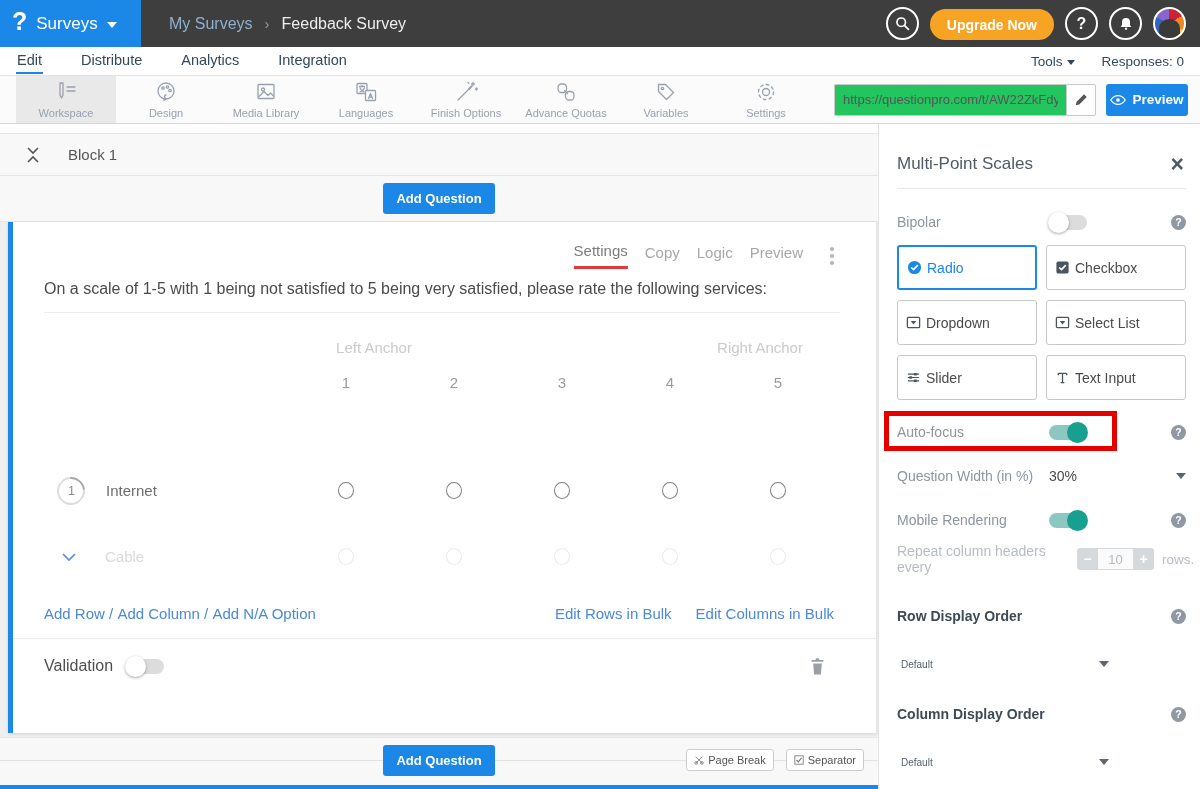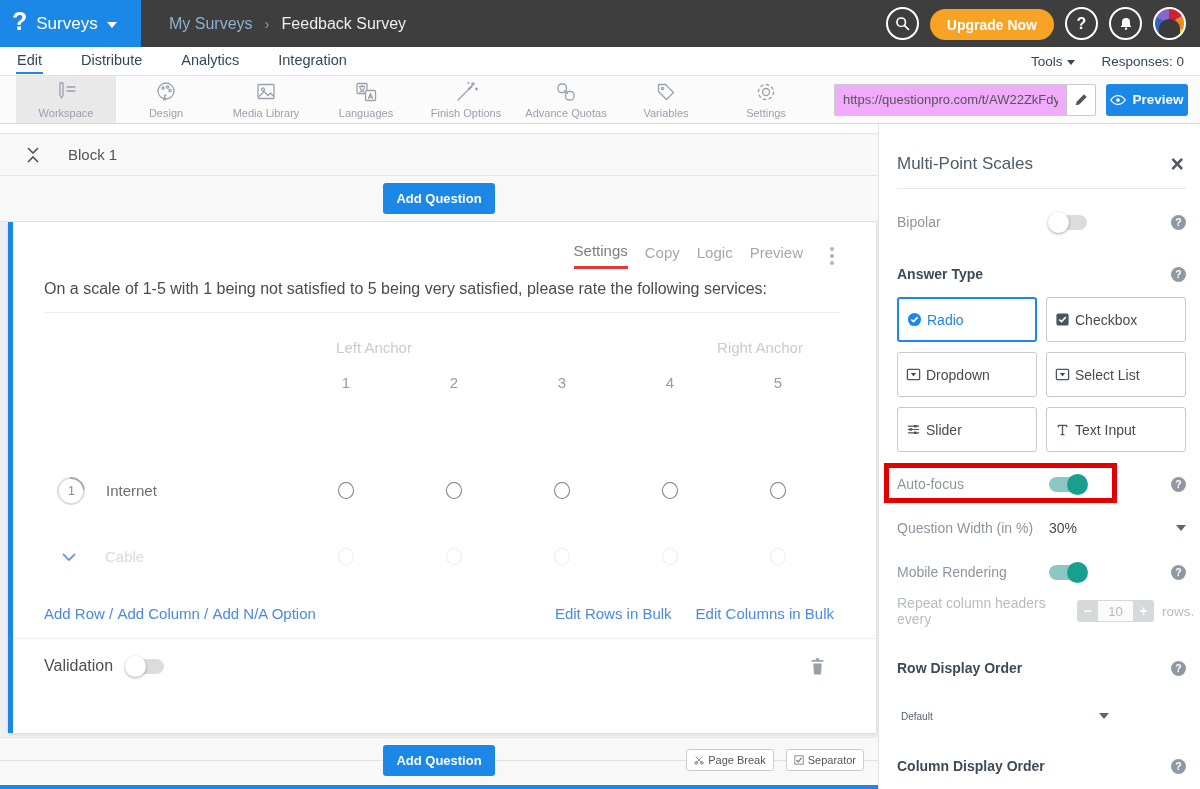--- a/index.html
+++ b/index.html
@@ -32,21 +32,21 @@
   .tools { display:flex; align-items:center; gap:5px; cursor:pointer; }
   .tools .caret-down { border-top-color:#33475b; border-left-width:4px; border-right-width:4px; border-top-width:5px; }
 
   
   .toolbar { height:48px; background:#fbfbfb; border-bottom:1px solid #d8d8d8; display:flex; align-items:stretch; }
   .tool-item { width:100px; display:flex; flex-direction:column; align-items:center; justify-content:center; gap:3px; cursor:pointer; }
   .tool-item.selected { background:#e9e9e9;margin-left:16px; }
   .tool-item .tlabel { font-size:11px; color:#99a1ae; }
   .tool-item svg { stroke:#99a1ae; fill:none; stroke-width:1.3; stroke-linecap:round; stroke-linejoin:round; }
   .url-group { margin-left:auto; display:flex; align-items:center; margin-right:8px; }
-  .url-input { width:232px; height:32px; border:1px solid #c9c9c9; border-right:none; border-radius:2px 0 0 2px; padding:0 8px; font-size:13px; color:#555; font-family:inherit; background:#f0abfc; }
+  .url-input { width:232px; height:32px; border:1px solid #c9c9c9; border-right:none; border-radius:2px 0 0 2px; padding:0 8px; font-size:13px; color:#555; font-family:inherit; background:#22c55e; }
   .url-edit-btn { width:30px; height:32px; border:1px solid #c9c9c9; border-radius:0 2px 2px 0; background:#fff; display:flex; align-items:center; justify-content:center; cursor:pointer; }
   .preview-btn { width:82px; height:32px; background:#1b87e6; border:none; border-radius:3px; color:#fff; font-size:13.5px; font-weight:bold; display:flex; align-items:center; justify-content:center; gap:6px; cursor:pointer; margin:0 12px 0 2px; align-self:center; font-family:inherit; }
 
   
   .content { display:flex; height:665px; }
   .main { width:878px; flex-shrink:0; display:flex; flex-direction:column; background:#efeff0; }
   .main-topgap { height:9px; background:#fff; }
 
   .block-header { height:43px; background:#f8f8f8; border-top:1px solid #e5e5e5; border-bottom:1px solid #e5e5e5; display:flex; align-items:center; padding:0 12px 0 26px; gap:28px; }
   .block-title { font-size:15px; color:#555; }
@@ -426,24 +426,20 @@
       <span class="panel-close">×</span>
     </div>
     <hr class="panel-div">
 
     <div class="prow mt22">
       <span class="plabel">Bipolar</span>
       <span class="toggle"></span>
       <span class="help-icon"></span>
     </div>
 
-    <div class="prow mt30">
-      <span class="plabel bold">Answer Type</span>
-      <span class="help-icon"></span>
-    </div>
 
     <div class="atype-grid">
       <button class="atype-btn selected">
         <svg width="15" height="15" viewBox="0 0 16 16">
             <circle cx="8" cy="8" r="7" fill="#1b87e6"></circle>
             <polyline points="4.5,8 7,10.3 11.5,5.5" fill="none" stroke="#fff" stroke-width="1.8"></polyline>
           </svg>
         <span>Radio</span>
       </button>
       <button class="atype-btn">

